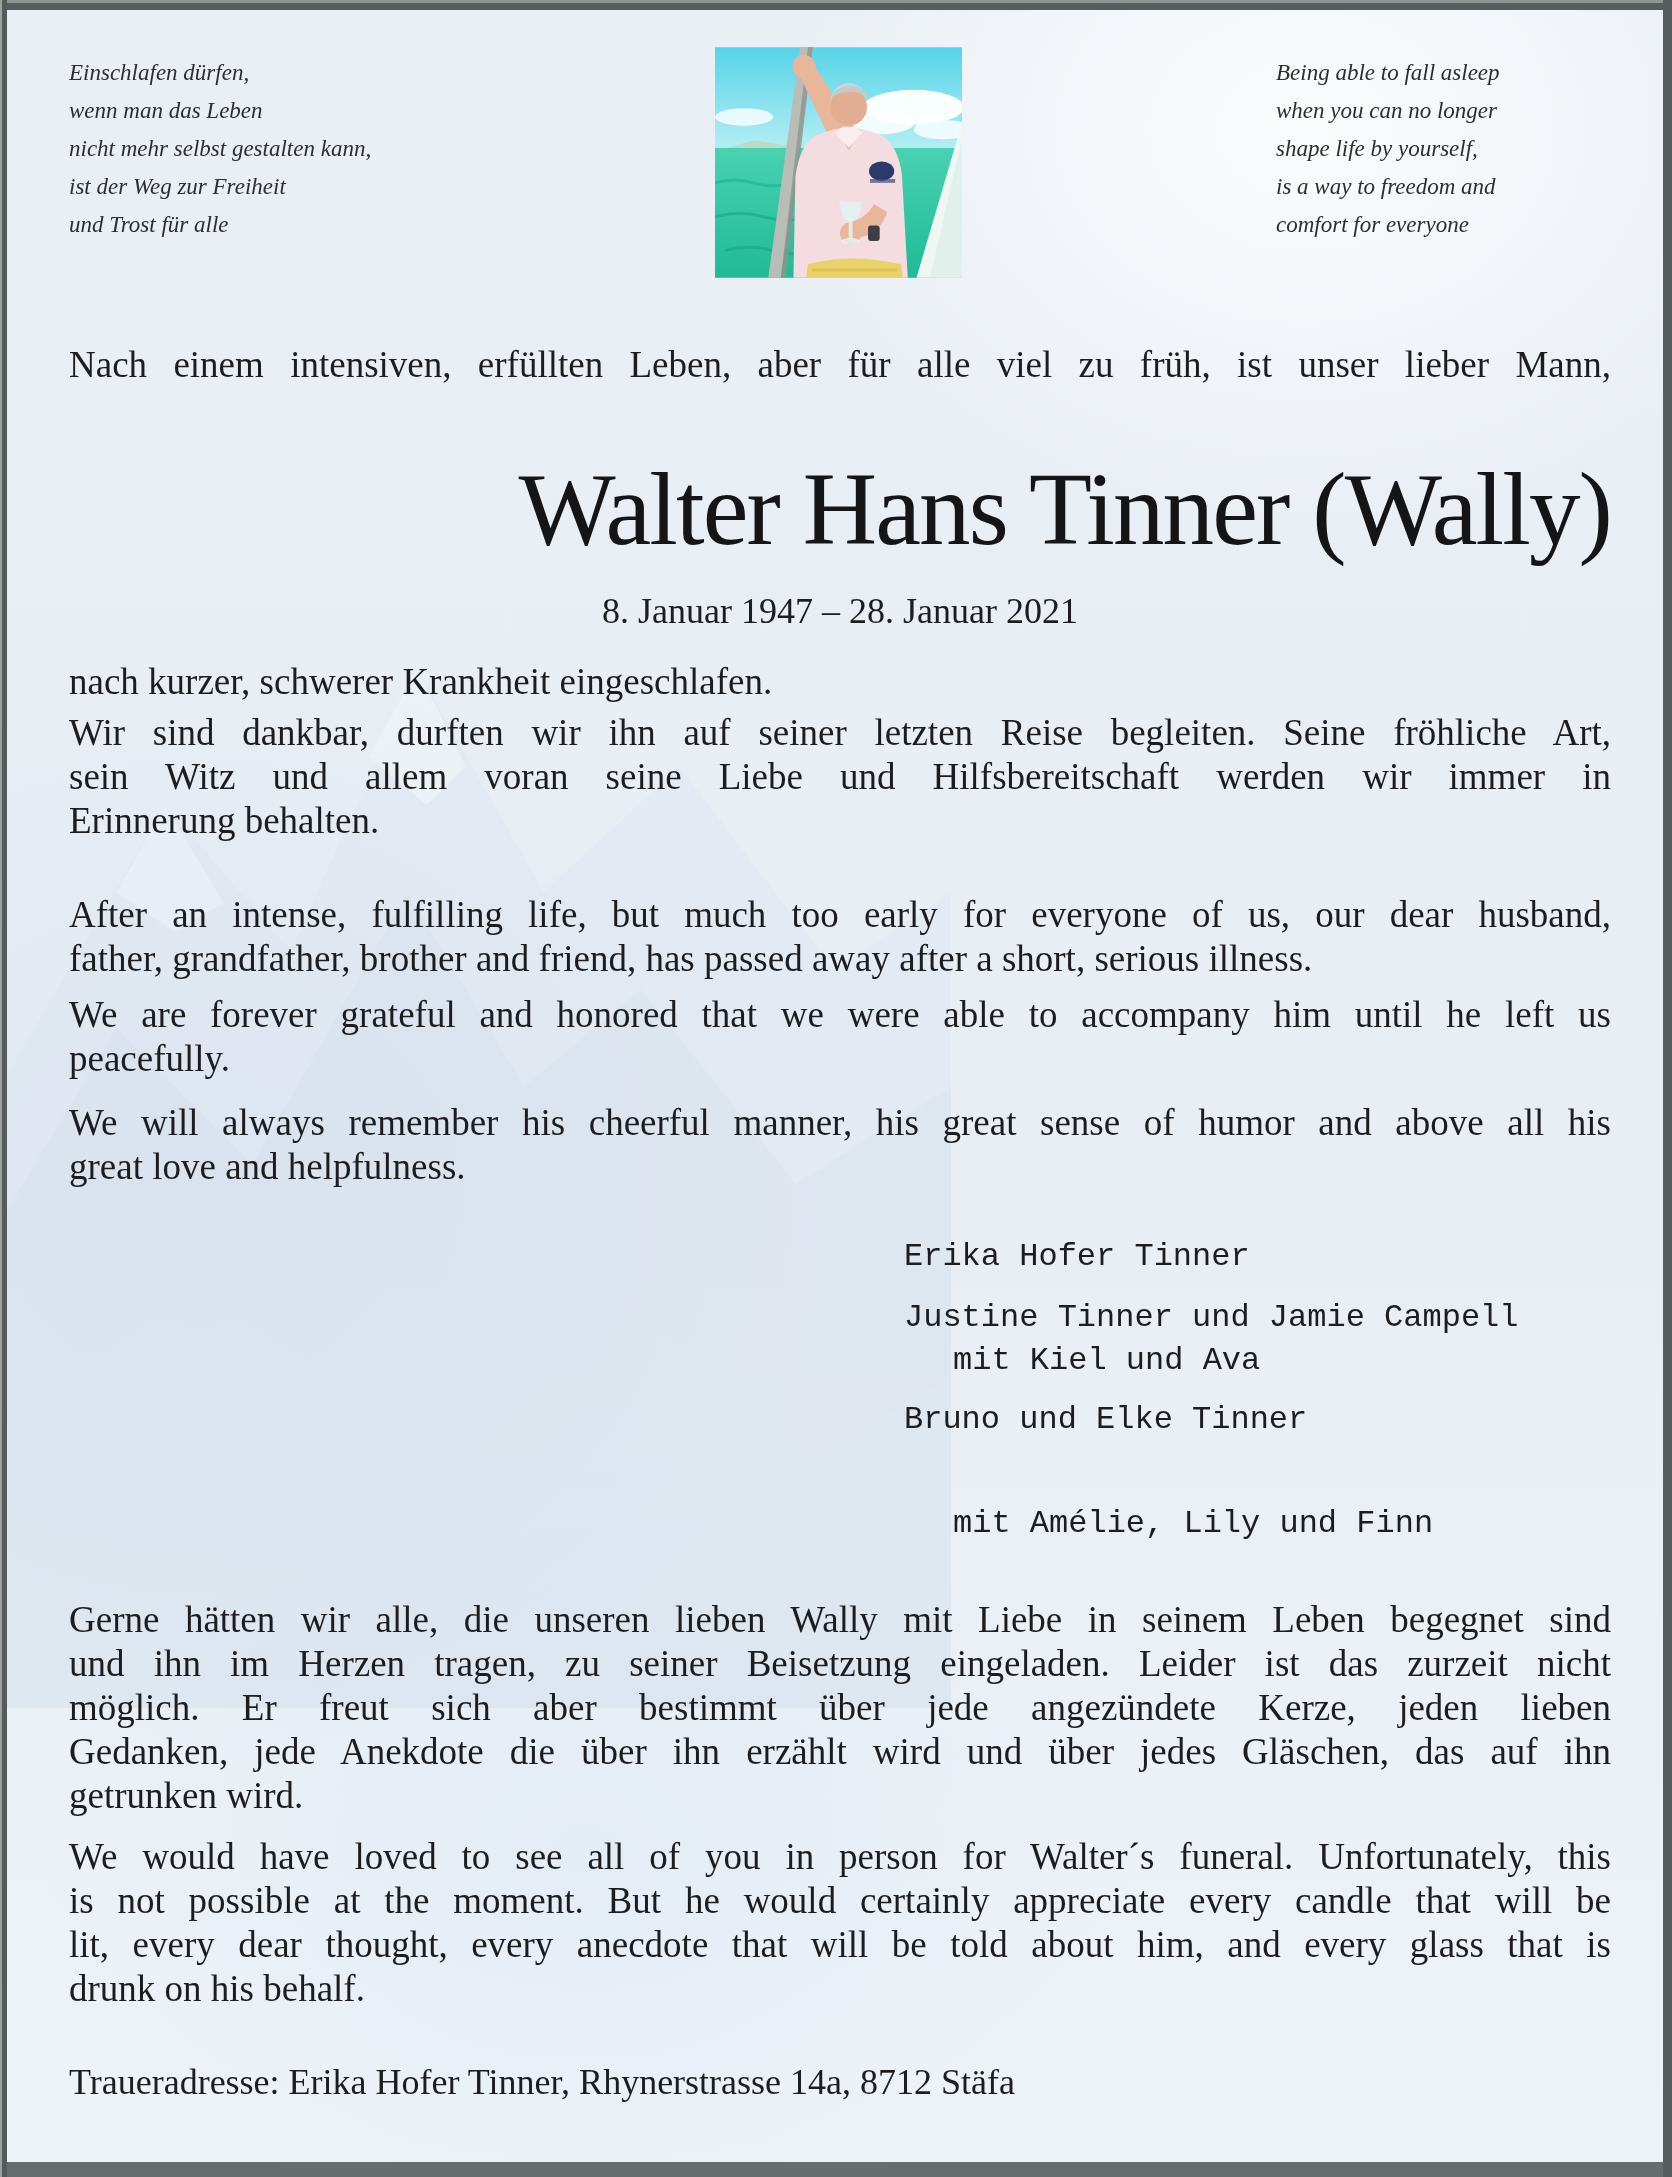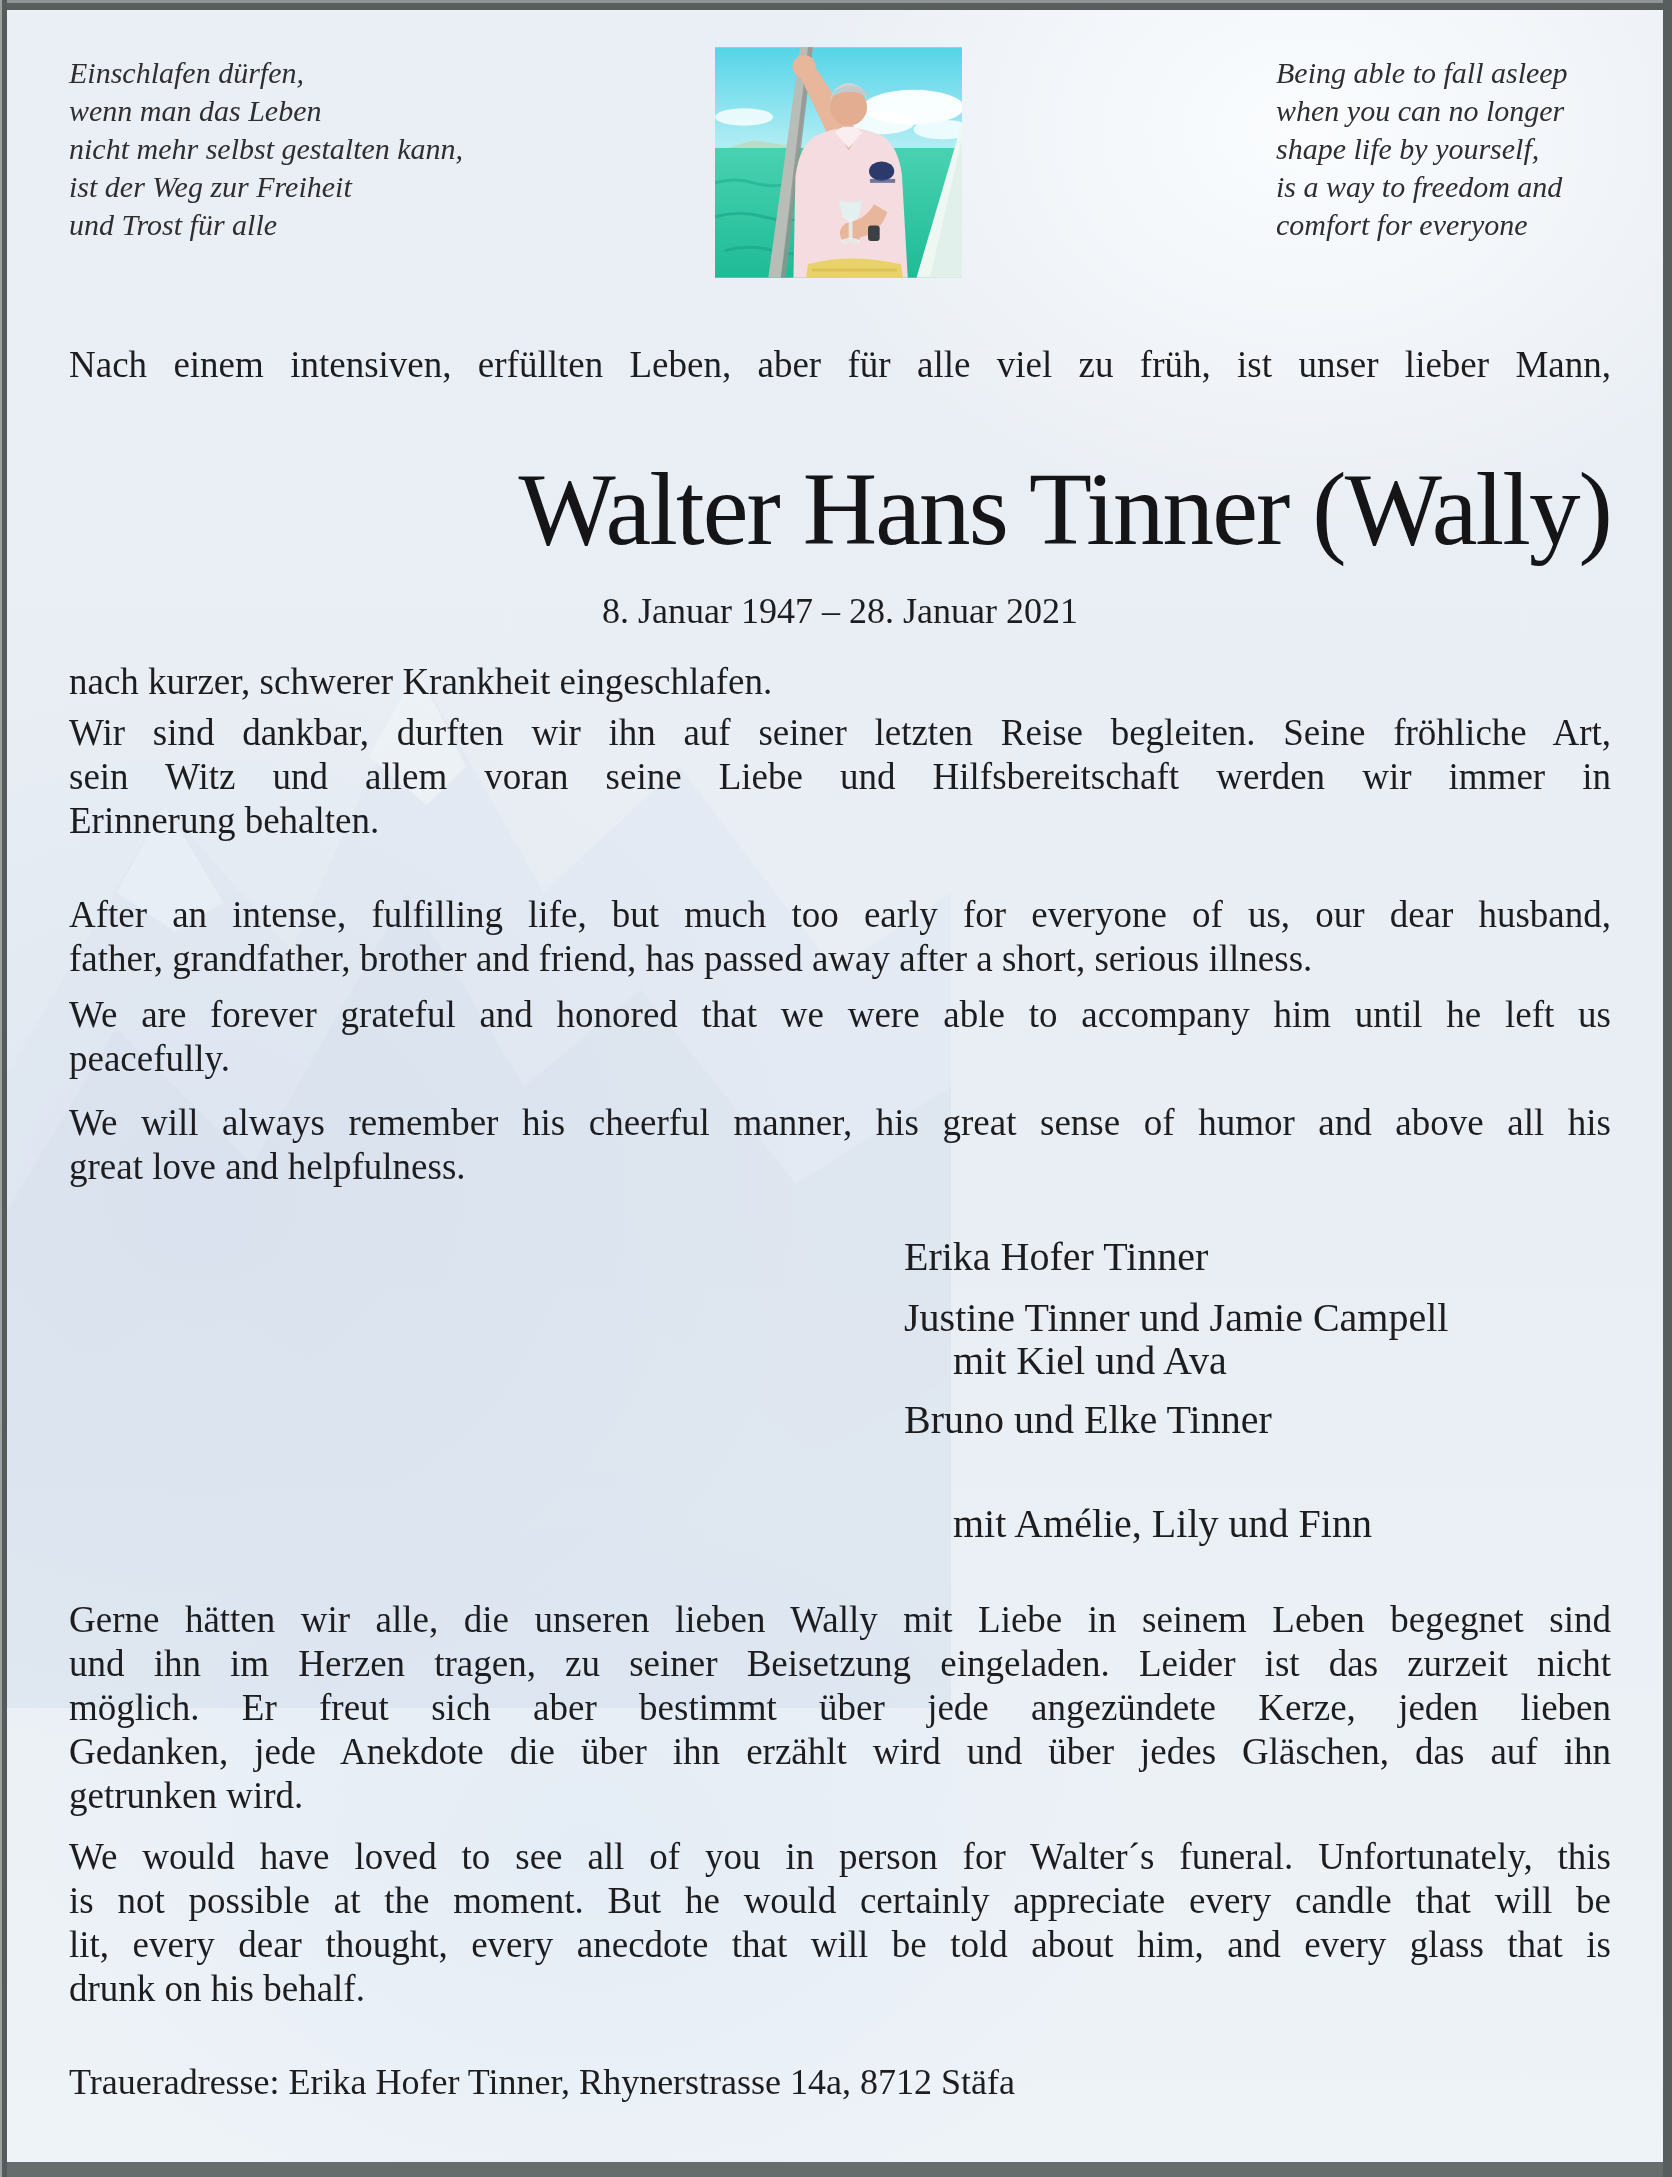--- a/index.html
+++ b/index.html
@@ -18,21 +18,21 @@
   .edge{position:absolute;}
   .edge-top{left:0;top:0;width:1673px;height:9.7px;background:linear-gradient(180deg,#8f9695 0 2.9px,#575e5d 2.9px 100%);}
   .edge-bottom{left:0;top:2162px;width:1673px;height:15.5px;background:#676d6c;}
   .edge-left{left:0;top:0;width:6.8px;height:2178px;background:linear-gradient(90deg,#9aa19f 0 1.9px,#545b5a 1.9px 100%);}
   .edge-right{left:1663px;top:0;width:9.7px;height:2178px;background:#585e5d;}
 
   
   .watermark{position:absolute;left:0;top:349px;width:951px;height:1359px;opacity:.55;pointer-events:none;}
 
   
-  .poem{position:absolute;top:54px;font-style:italic;font-size:30px;line-height:38px;color:#2e2e30;}
+  .poem{position:absolute;top:54px;font-style:italic;font-size:23px;line-height:38px;color:#2e2e30;}
   .poem-left{left:69px;}
   .poem-right{left:1276px;}
 
   
   .photo{position:absolute;left:715px;top:47px;width:247px;height:231px;overflow:hidden;}
 
   
   .block{position:absolute;left:69px;width:1542px;font-size:37px;line-height:44px;}
   .jline{text-align:justify;text-align-last:justify;}
   .jline.last{text-align:justify;text-align-last:left;}
@@ -43,21 +43,21 @@
   .p3{top:893px;}
   .p4{top:993px;}
   .p5{top:1101px;}
   .c1{top:1598px;}
   .c2{top:1835px;}
 
   .main-title{position:absolute;left:69px;width:1542px;top:456px;text-align:right;
     font-size:103px;line-height:107px;letter-spacing:-1.9px;color:#151517;}
   .date-line{position:absolute;left:69px;width:1542px;top:590px;text-align:center;font-size:36px;}
 
-  .family-line{position:absolute;font-size:40px;line-height:44px;white-space:nowrap;}
+  .family-line{position:absolute;font-size:32px;line-height:44px;white-space:nowrap;font-family:Liberation Mono, monospace;}
   .fam-main{left:904px;}
   .fam-sub{left:953px;}
   .fam-1{top:1235px;}
   .fam-2{top:1296px;}
   .fam-2s{top:1339px;}
   .fam-3{top:1398px;}
   .fam-4{top:1458px;}
   .fam-4s{top:1502px;}
 
   .address{position:absolute;left:69px;top:2060px;font-size:36px;line-height:44px;white-space:nowrap;}

